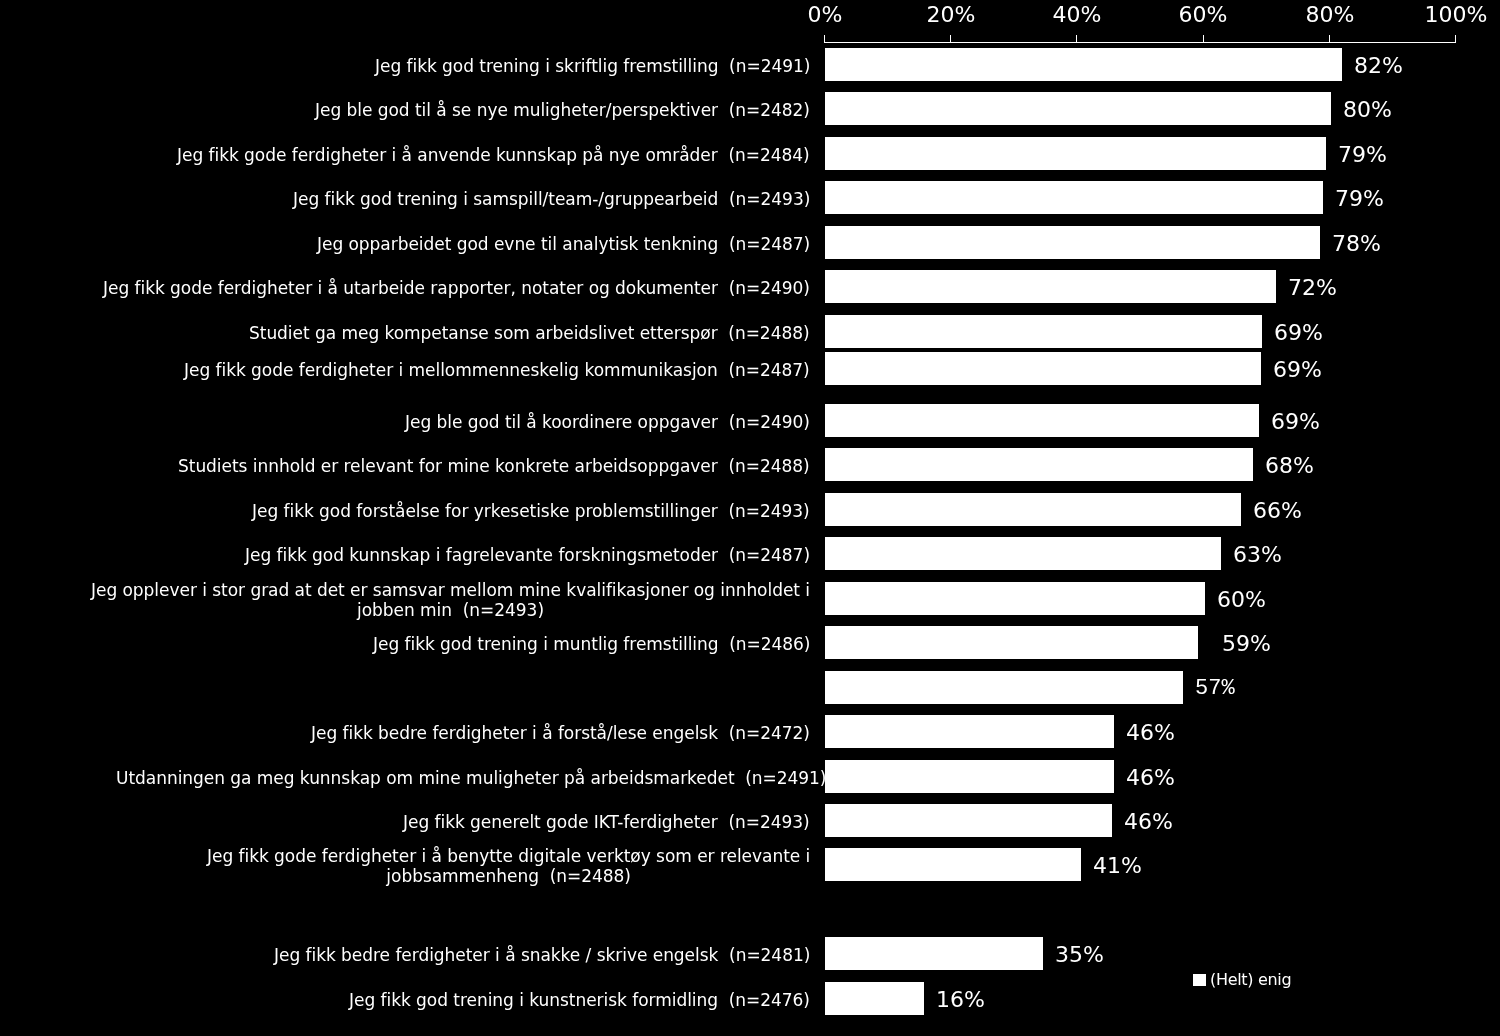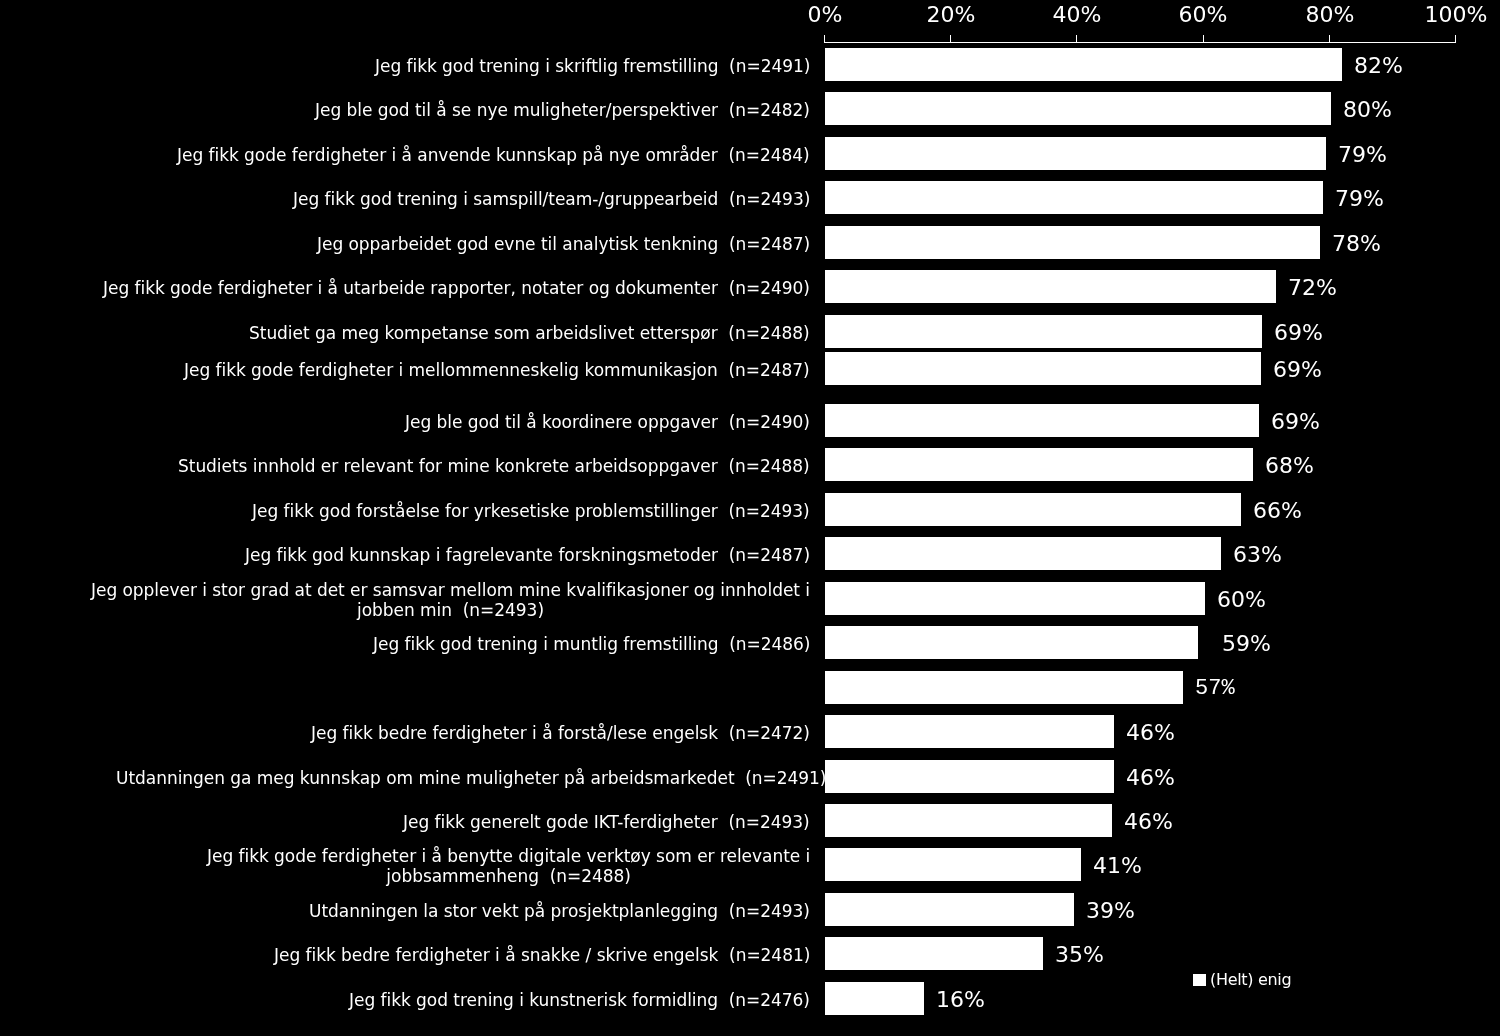--- a/index.html
+++ b/index.html
@@ -130,25 +130,20 @@
     <div class="cat" style="left:0;top:8.00px;width:810.00px;"><span>Jeg fikk generelt gode IKT-ferdigheter  (n=2493)</span></div>
     <div class="bar" style="left:824.80px;top:0;width:287.28px;height:33.00px;"></div>
     <div class="vlab" style="left:1124.28px;top:6.70px;">46%</div>
   </div>
   <div class="row" style="top:848.46px;height:33.00px;">
     <div class="cat" style="left:0;top:-2.15px;width:810.00px;"><span>Jeg fikk gode ferdigheter i å benytte digitale verktøy som er relevante i
 jobbsammenheng  (n=2488)</span></div>
     <div class="bar" style="left:824.80px;top:0;width:256.41px;height:33.00px;"></div>
     <div class="vlab" style="left:1093.41px;top:6.70px;">41%</div>
   </div>
-  <div class="row" style="top:892.93px;height:33.00px;">
-    <div class="cat" style="left:0;top:8.00px;width:810.00px;"><span>Utdanningen la stor vekt på prosjektplanlegging  (n=2493)</span></div>
-    <div class="bar" style="left:824.80px;top:0;width:249.48px;height:33.00px;"></div>
-    <div class="vlab" style="left:1086.48px;top:6.70px;">39%</div>
-  </div>
   <div class="row" style="top:937.40px;height:33.00px;">
     <div class="cat" style="left:0;top:8.00px;width:810.00px;"><span>Jeg fikk bedre ferdigheter i å snakke / skrive engelsk  (n=2481)</span></div>
     <div class="bar" style="left:824.80px;top:0;width:217.98px;height:33.00px;"></div>
     <div class="vlab" style="left:1054.98px;top:6.70px;">35%</div>
   </div>
   <div class="row" style="top:981.87px;height:33.00px;">
     <div class="cat" style="left:0;top:8.00px;width:810.00px;"><span>Jeg fikk god trening i kunstnerisk formidling  (n=2476)</span></div>
     <div class="bar" style="left:824.80px;top:0;width:98.91px;height:33.00px;"></div>
     <div class="vlab" style="left:935.91px;top:6.70px;">16%</div>
   </div>

